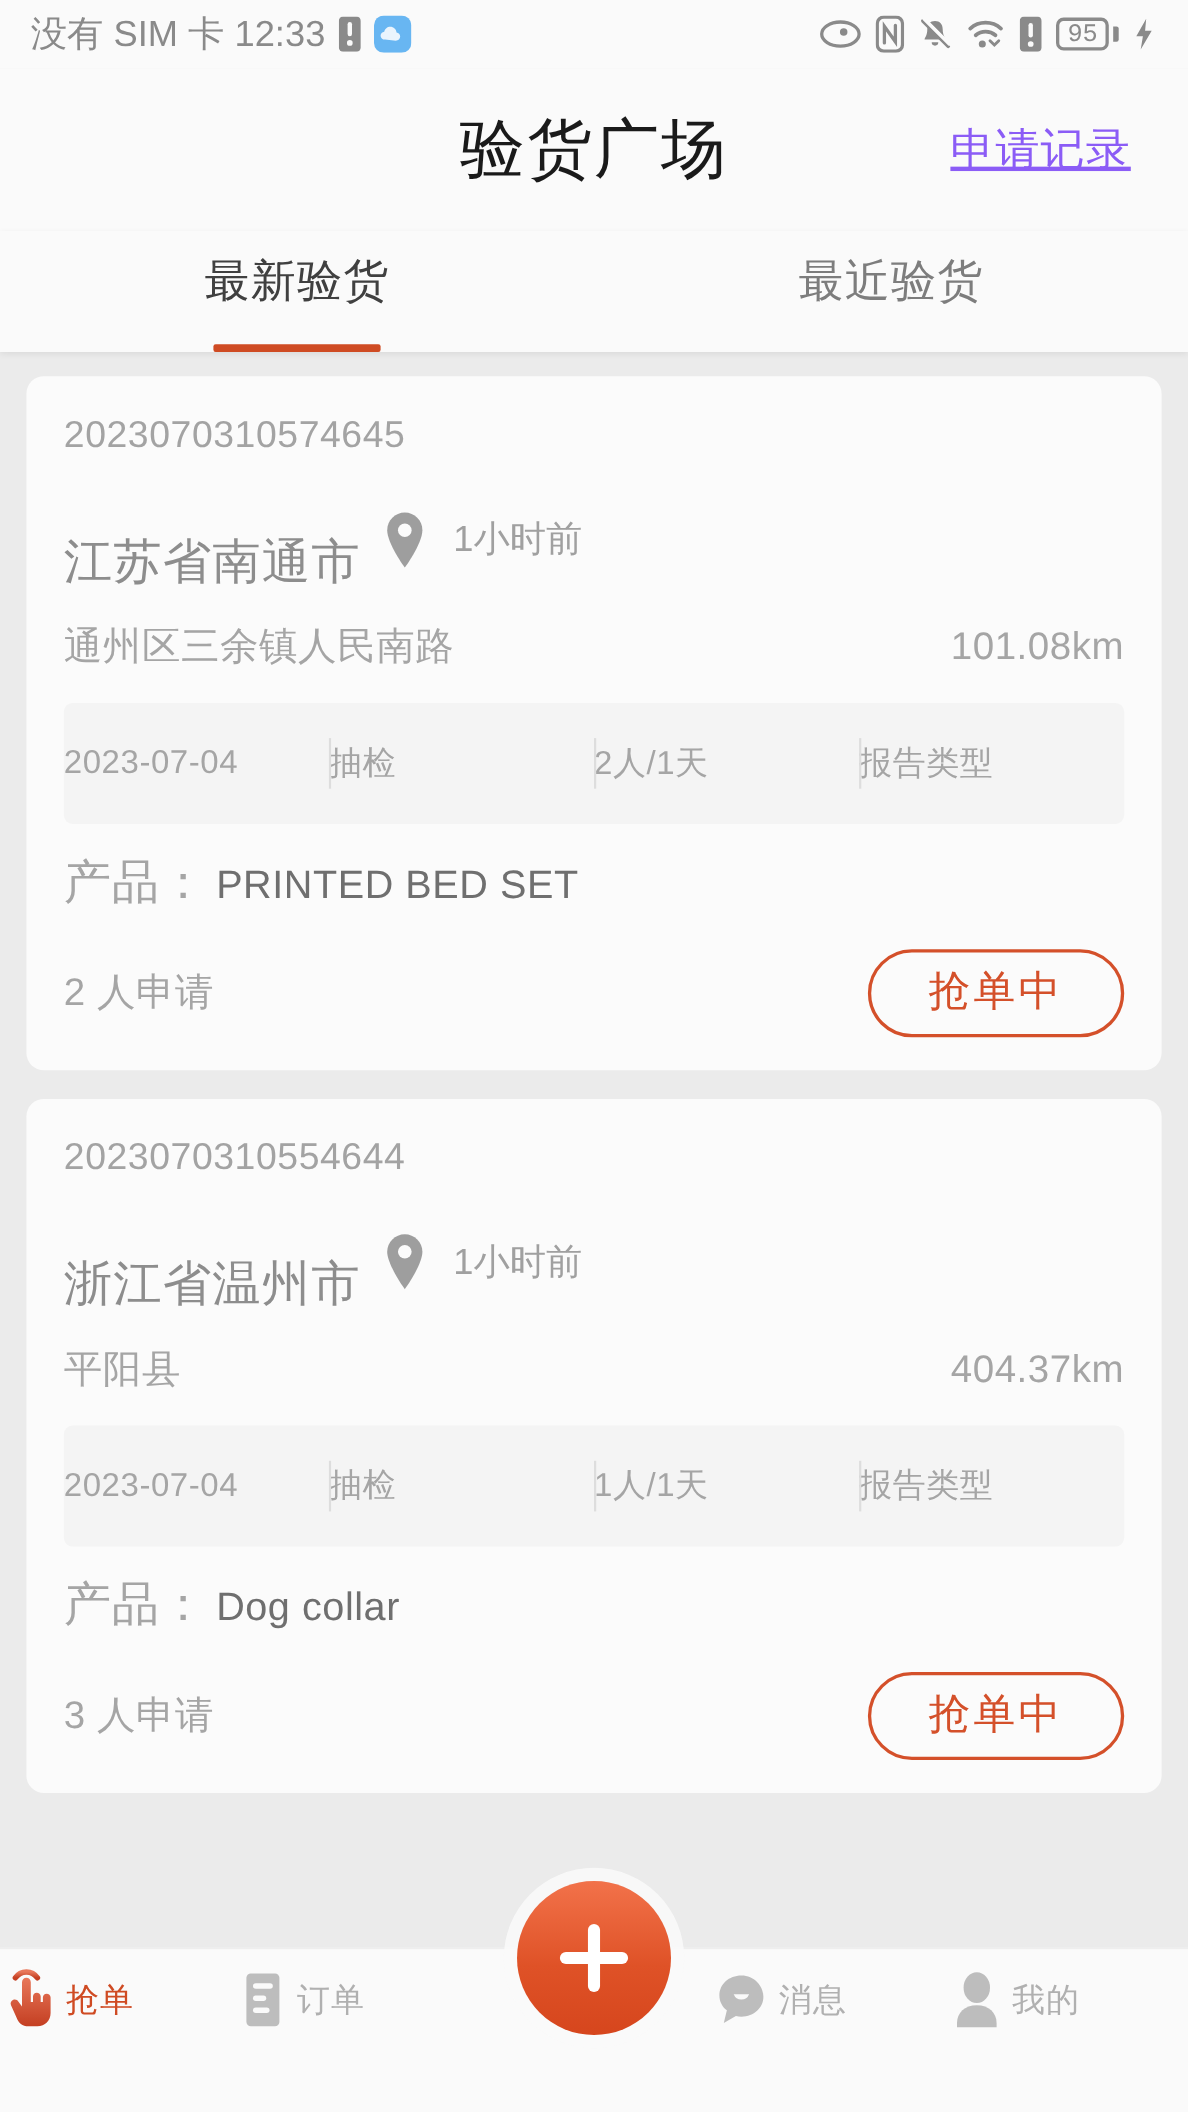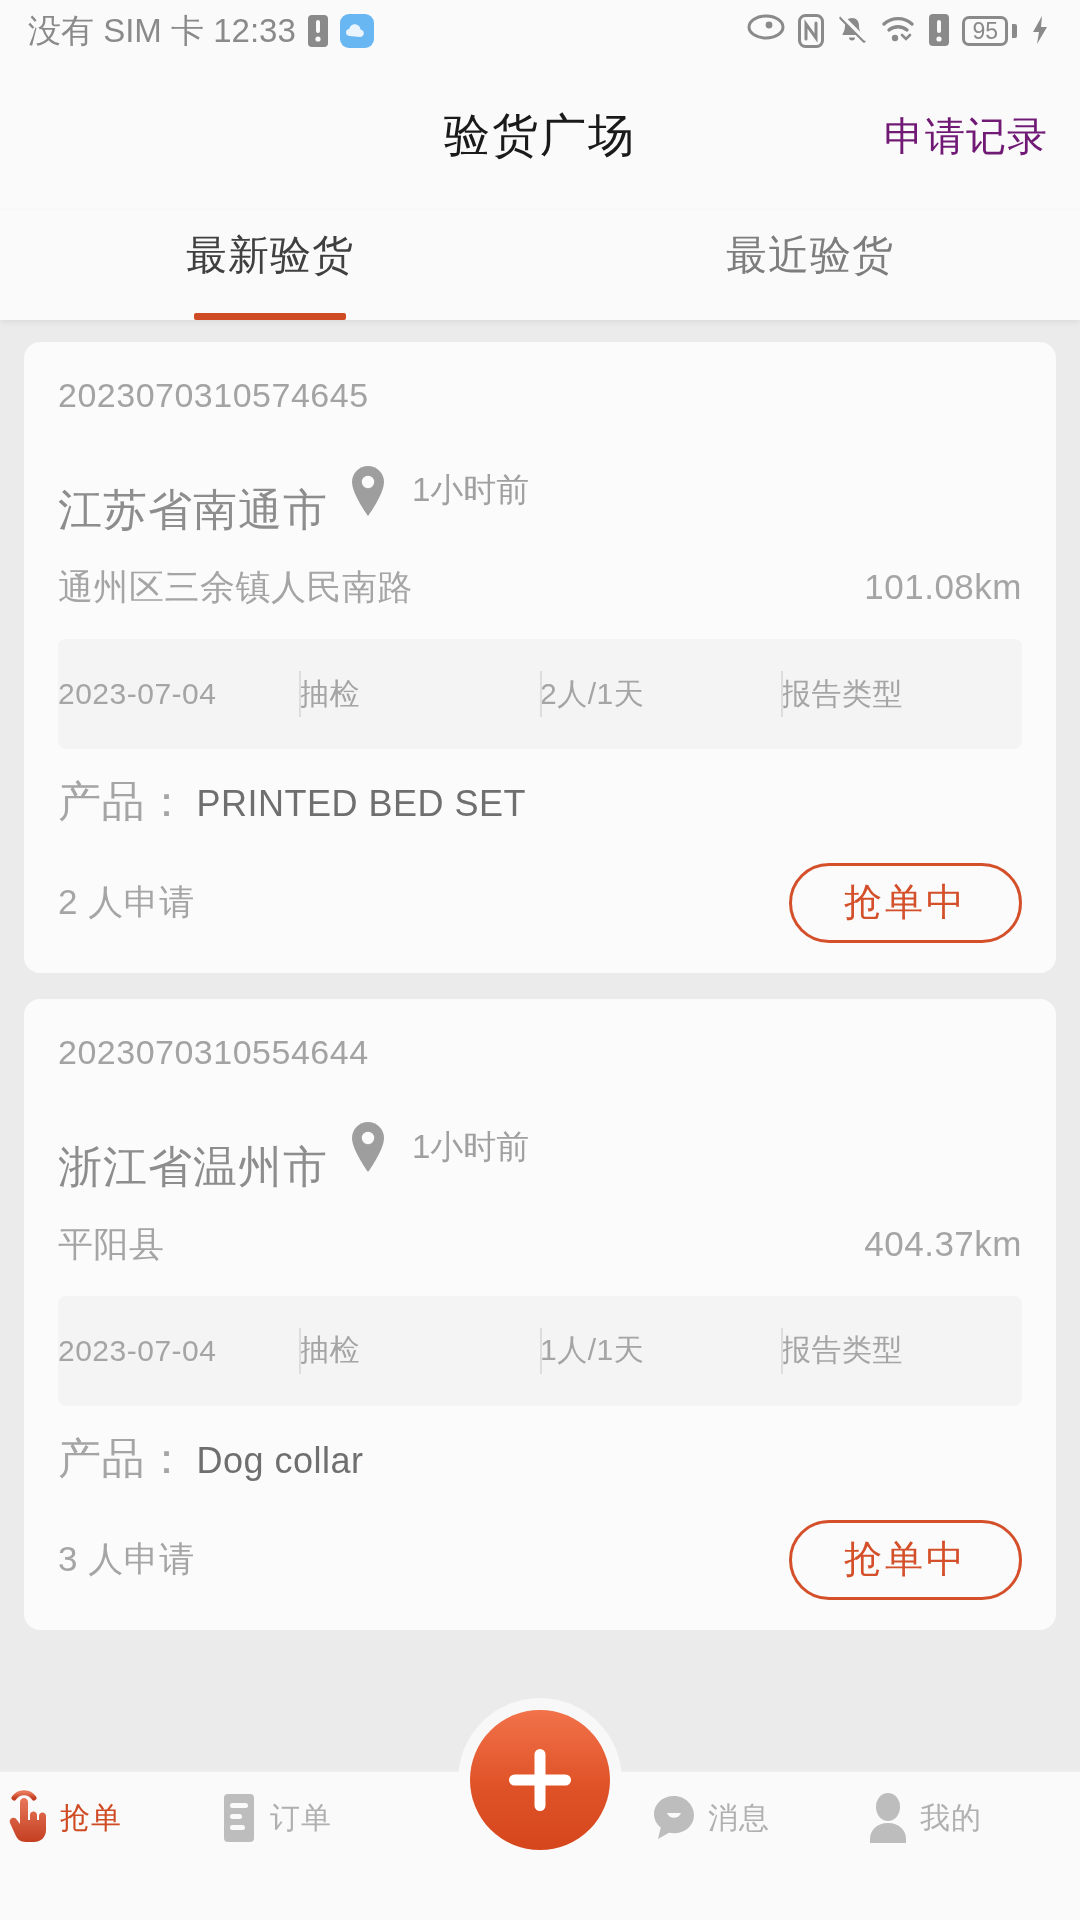--- a/index.html
+++ b/index.html
@@ -42,21 +42,23 @@
     gap: 12px;
   }
   .status-text {
     font-size: 33px;
     color: #8a8a8a;
     letter-spacing: 0px;
     white-space: nowrap;
   }
   .status-right {
     display: flex;
+    align-items: center;
     gap: 13px;
+    font-family: Liberation Mono, monospace;
   }
   .sb-icon { display: block; }
   .battery-pill {
     display: flex;
     align-items: center;
     border: 3px solid #8a8a8a;
     border-radius: 7px;
     height: 30px;
     padding: 0 7px;
     position: relative;
@@ -79,33 +81,34 @@
   .header {
     height: 148px;
     flex: 0 0 148px;
     background: #fafafa;
     position: relative;
     display: flex;
     align-items: center;
     justify-content: center;
   }
   .header-title {
-    font-size: 46px;
+    font-size: 59px;
     color: #1a1a1a;
     letter-spacing: 2px;
     font-weight: 400;
   }
   .header-action {
     position: absolute;
-    right: 32px;
+    right: 52px;
     top: 50%;
     transform: translateY(-50%);
     font-size: 40px;
-    color: #701a75;
+    color: #8b5cf6;
     letter-spacing: 1px;
+    text-decoration: underline;
   }
 
   
   .tabs {
     height: 110px;
     flex: 0 0 110px;
     background: #fafafa;
     display: flex;
     position: relative;
     box-shadow: 0 2px 6px rgba(0,0,0,0.07);

